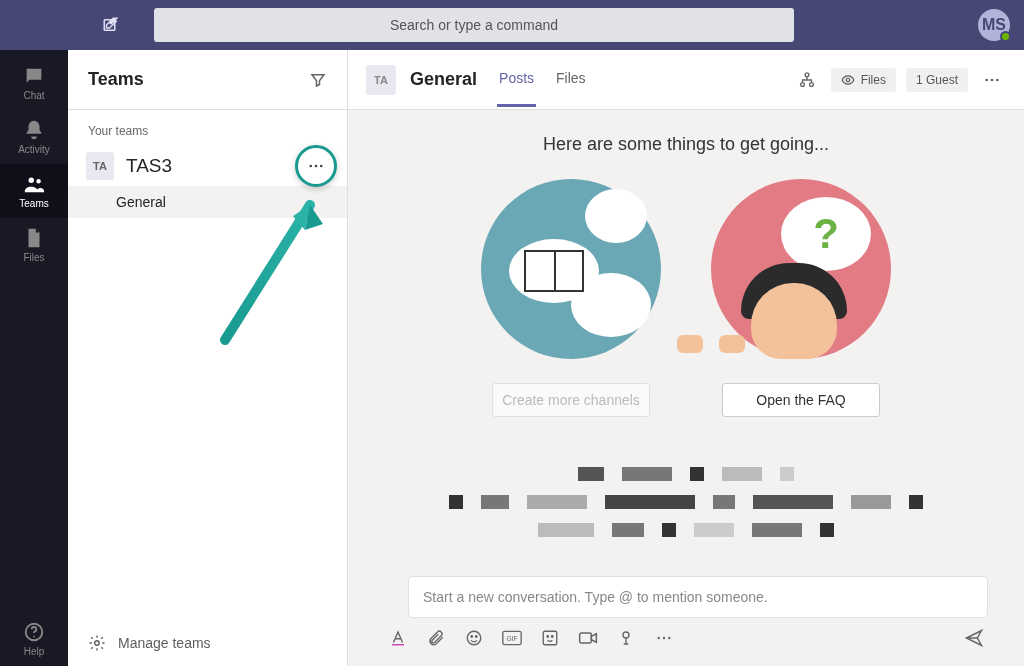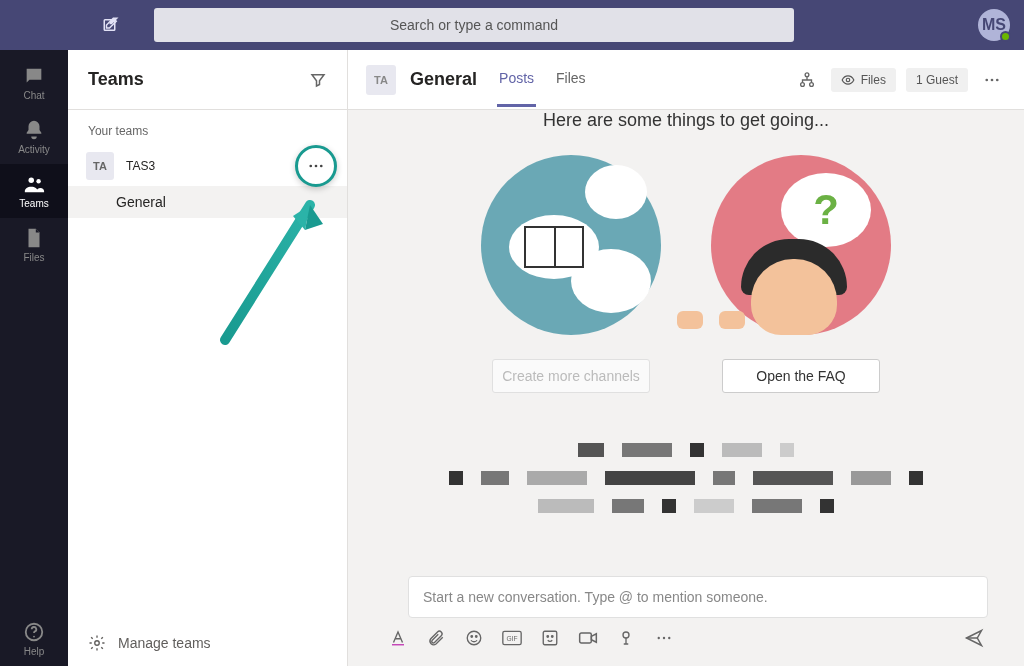--- a/index.html
+++ b/index.html
@@ -146,21 +146,21 @@
     width: 28px; height: 28px;
     border-radius: 3px;
     background: #e8e8f0;
     color: #666;
     font-size: 11px;
     font-weight: 600;
     display: flex;
     align-items: center;
     justify-content: center;
   }
-  .team-name { font-size: 12px; }
+  .team-name { font-size: 19px; }
   .more-btn {
     position: absolute;
     right: 10px;
     width: 42px; height: 42px;
     border-radius: 50%;
     border: 3px solid var(--teal);
     background: #fff;
     display: flex;
     align-items: center;
     justify-content: center;
@@ -251,21 +251,21 @@
     color: #666;
     cursor: pointer;
   }
 
   .content {
     flex: 1;
     overflow-y: auto;
     display: flex;
     flex-direction: column;
     align-items: center;
-    padding: 0 0 0;
+    padding: 24px 0 0;
   }
   .welcome-title {
     font-size: 18px;
     color: #333;
     margin: 0 0 24px;
   }
   .cards {
     display: flex;
     gap: 50px;
     align-items: flex-start;

